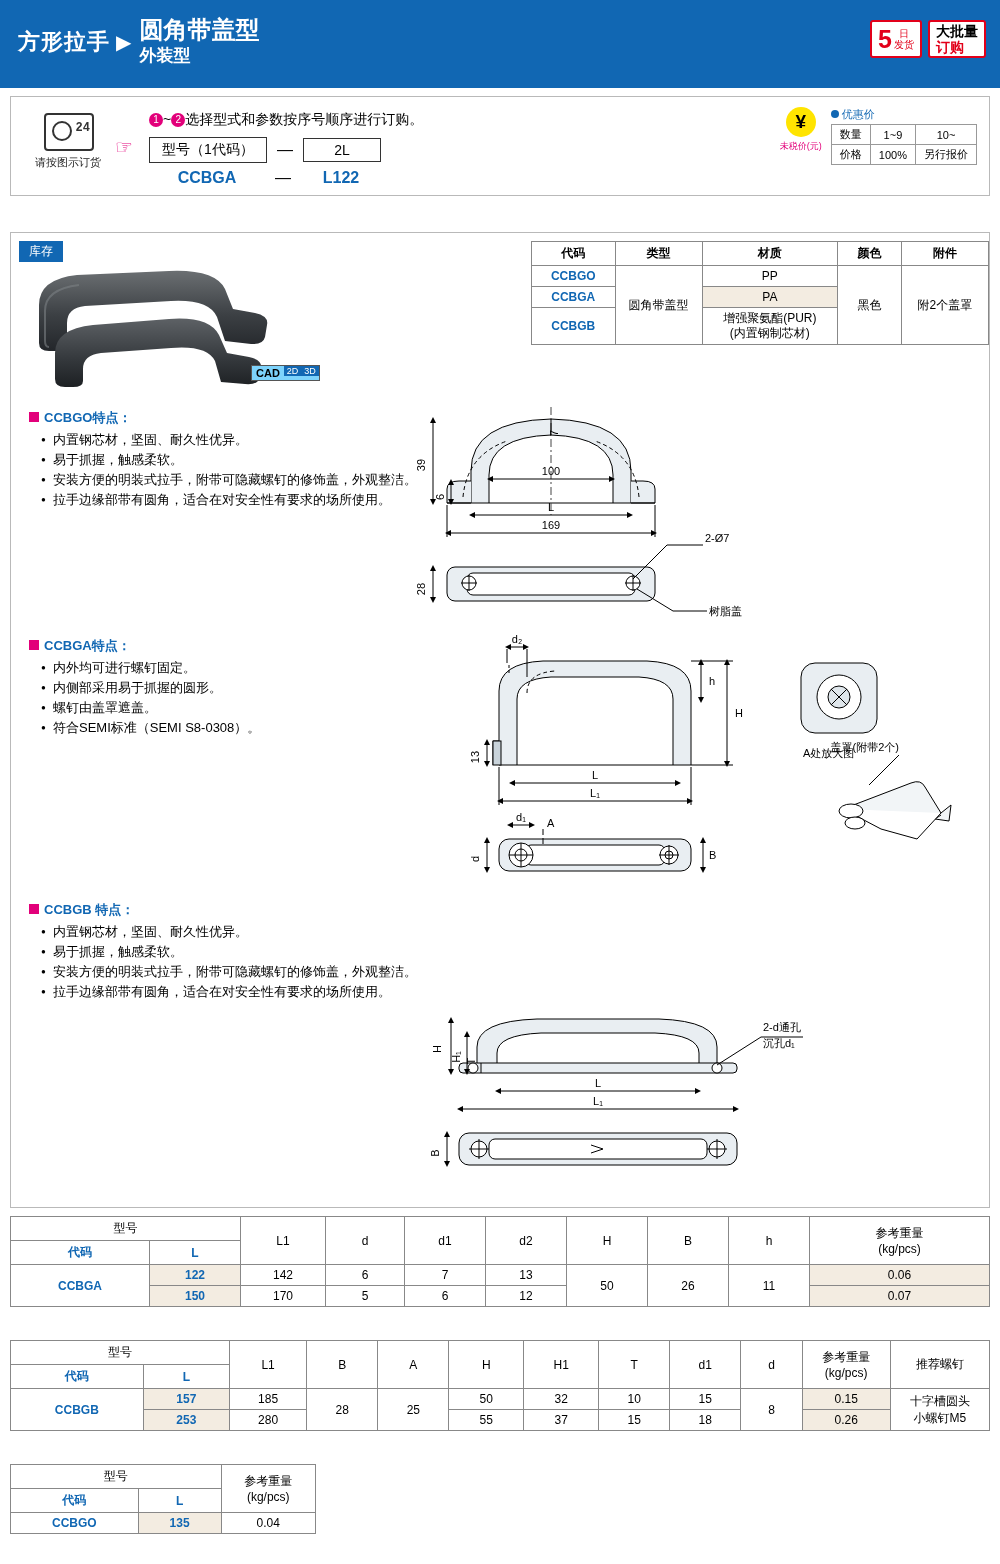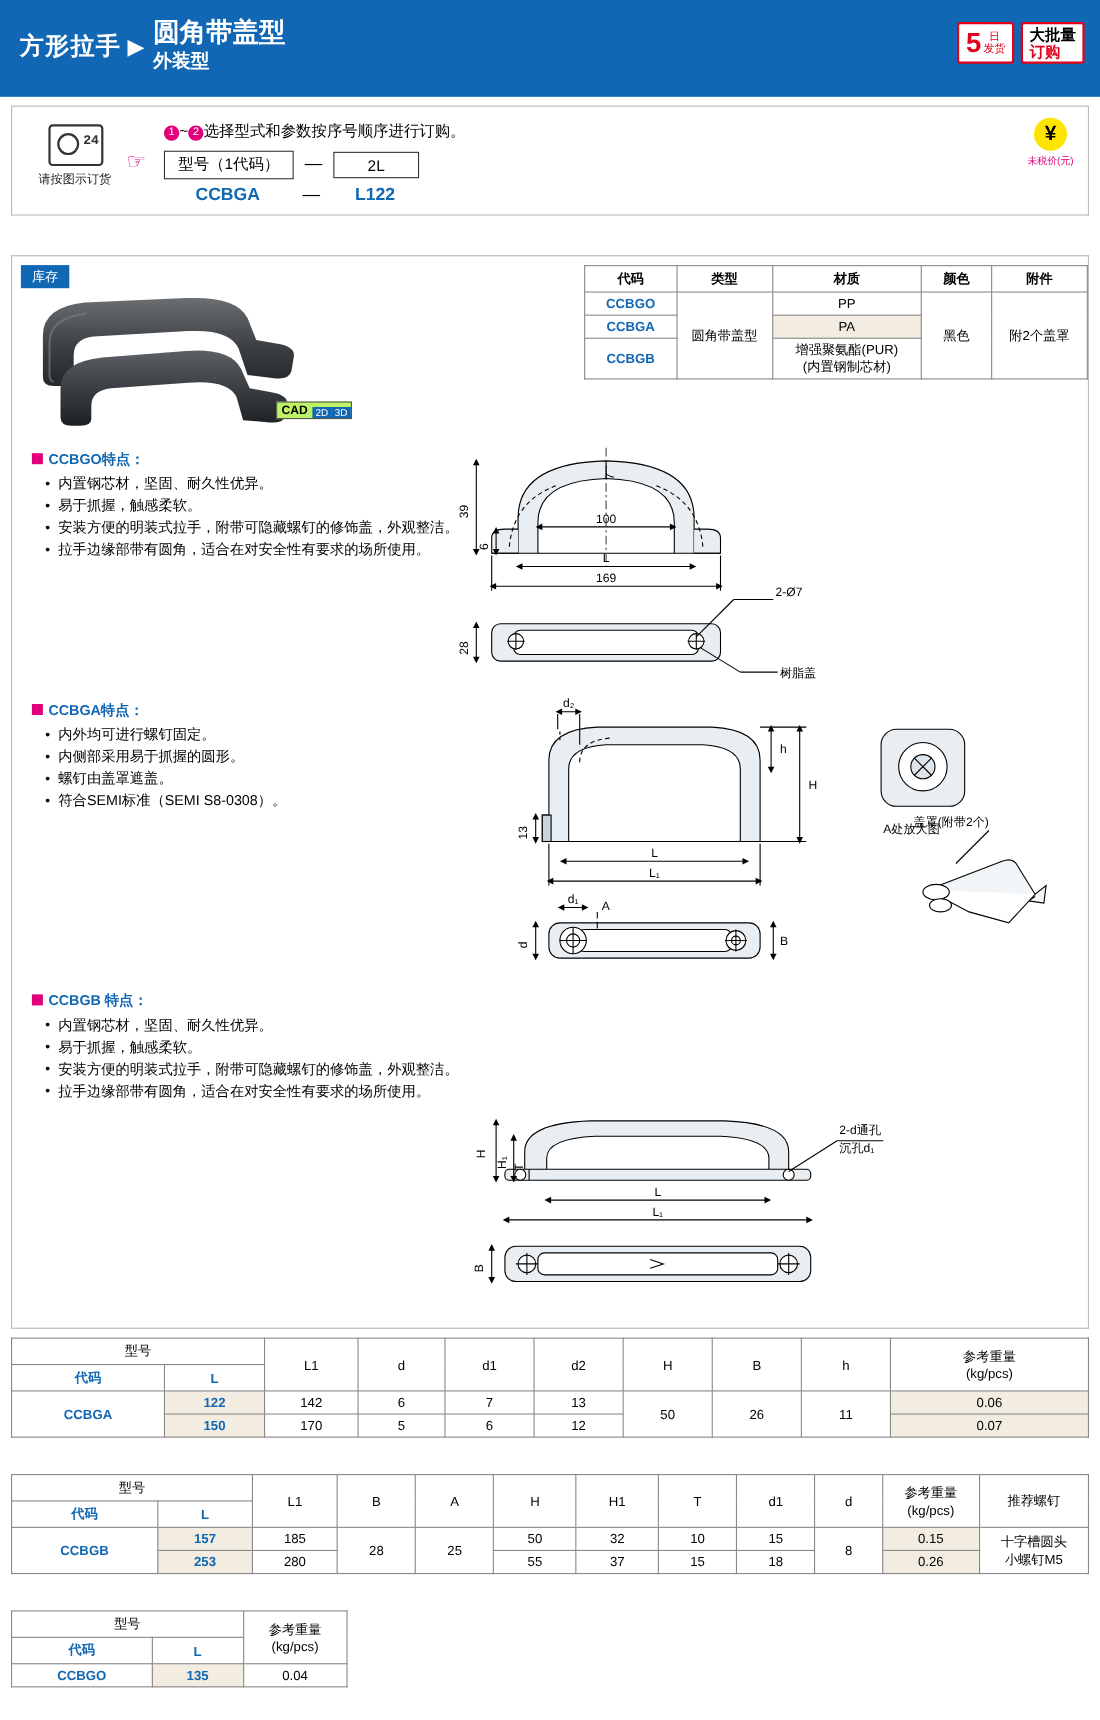--- a/index.html
+++ b/index.html
@@ -52,21 +52,21 @@
   .ptable{border-collapse:collapse;font-size:11px;}
   .ptable td{border:1px solid #999;padding:2px 8px;text-align:center;}
   .ptitle{font-size:11px;color:#1167b3;margin-bottom:2px;}
   .ptitle .dot{display:inline-block;width:8px;height:8px;border-radius:50%;background:#1167b3;margin-right:3px;}
 
   
   .mainbox{position:absolute;left:10px;top:232px;width:980px;height:976px;border:1px solid #b9b9b9;box-sizing:border-box;background:#fff;}
 
   .stock-tag{position:absolute;left:8px;top:8px;background:#1167b3;color:#fff;font-size:12px;padding:2px 10px;}
   .photo{position:absolute;left:8px;top:28px;width:288px;height:128px;}
-  .cadtag{position:absolute;left:240px;top:132px;display:flex;align-items:flex-end;border:1px solid #555;background:#bef264;font-size:11px;}
+  .cadtag{position:absolute;left:240px;top:132px;display:flex;align-items:flex-start;border:1px solid #555;background:#7dd3fc;font-size:11px;}
   .cadtag .c1{padding:1px 4px;font-weight:bold;}
   .cadtag .c2{background:#1167b3;color:#fff;padding:0 3px;font-size:9px;line-height:10px;text-align:center;}
 
   
   .spec{position:absolute;left:520px;top:8px;border-collapse:collapse;font-size:12px;}
   .spec td,.spec th{border:1px solid #888;padding:3px 6px;text-align:center;font-weight:normal;}
   .spec th{background:#fff;font-weight:bold;}
   .spec .code{color:#1167b3;font-weight:bold;background:#fff;}
   .spec .beige{background:#f3ece1;}
 
@@ -142,20 +142,37 @@
     <div class="code-row">
       <div class="code-a">CCBGA</div>
       <div class="mdash">—</div>
       <div class="code-b">L122</div>
     </div>
 
     <div class="price-wrap">
       <div class="yen">
         <span class="sym">¥</span>
         <div class="sub">未税价(元)</div>
+      </div>
+      <div>
+        <div class="ptitle"><span class="dot"></span><span>优惠价</span></div>
+        <table class="ptable">
+          <tbody>
+              <tr>
+            <td>数量</td>
+            <td>1~9</td>
+            <td>10~</td>
+          </tr>
+          <tr>
+            <td>价格</td>
+            <td>100%</td>
+            <td>另行报价</td>
+          </tr>
+        </tbody>
+          </table>
       </div>
     </div>
   </div>
 
   <div class="mainbox">
 
     <div class="stock-tag">库存</div>
 
     <div class="photo">
       <svg width="288" height="128" viewBox="0 0 288 128">

